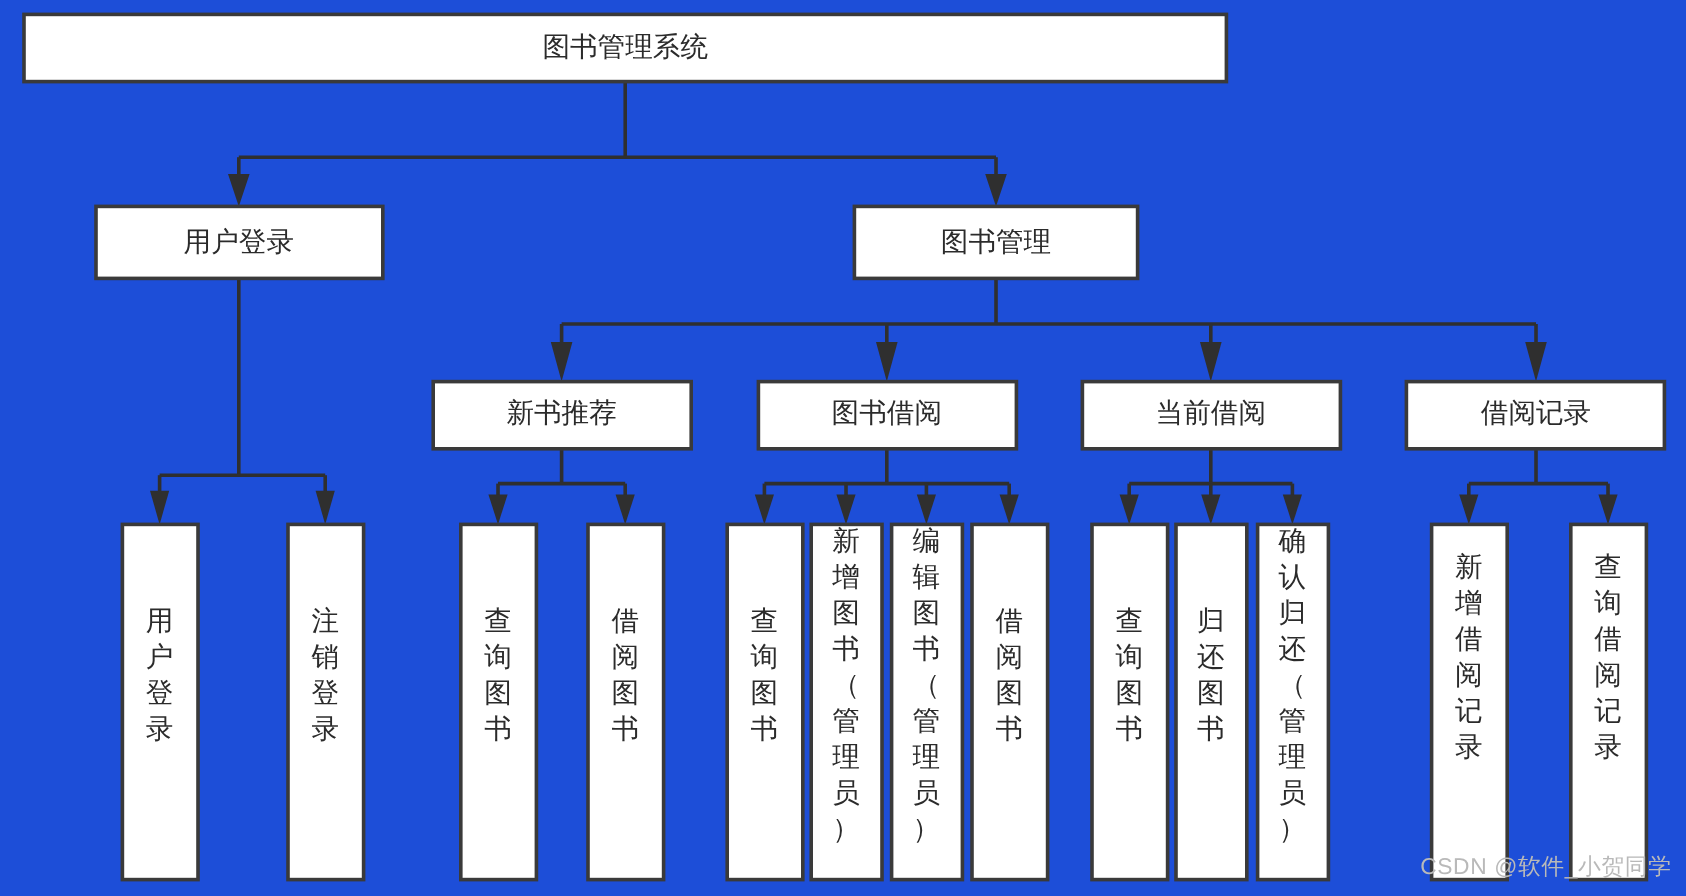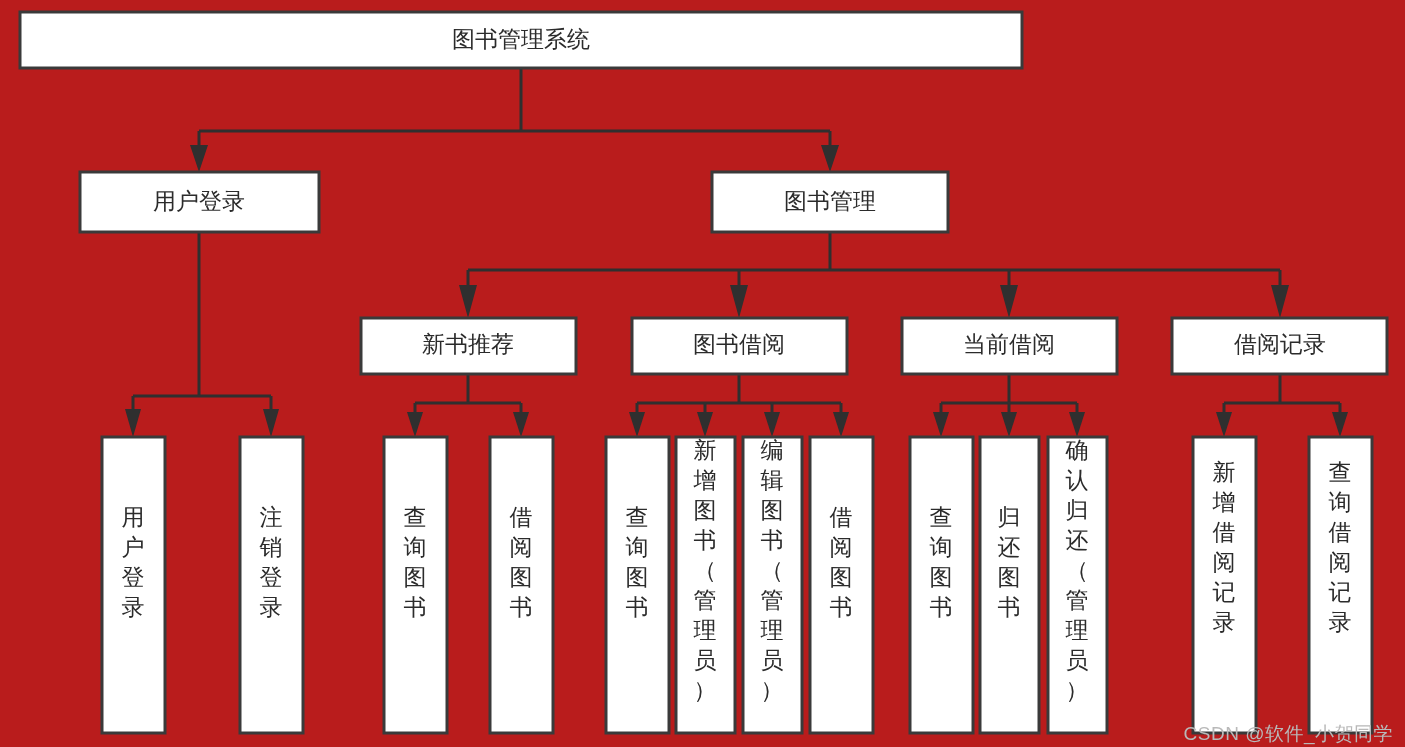--- a/index.html
+++ b/index.html
@@ -7,21 +7,21 @@
     padding: 0;
     background: #ffffff;
   }
   body {
     font-family: "Liberation Sans", "DejaVu Sans", sans-serif;
   }
   #diagram-root {
     position: relative;
     width: 1405px;
     height: 747px;
-    background: #b91c1c;
+    background: #1d4ed8;
     overflow: hidden;
   }
   svg#flowchart {
     display: block;
     width: 1405px;
     height: 747px;
   }
   .node-box {
     fill: #ffffff;
     stroke: #3a3a3a;
@@ -51,21 +51,21 @@
   }
   .node-label-vertical {
     fill: #2b2b2b;
     font-family: "Liberation Sans", "DejaVu Sans", sans-serif;
     font-size: 23px;
     text-anchor: middle;
   }
   .watermark {
     position: absolute;
     right: 12px;
-    bottom: 0;
+    bottom: 12px;
     color: #b9b9b9;
     font-size: 19px;
     font-family: "Liberation Sans", "DejaVu Sans", sans-serif;
     letter-spacing: 0.5px;
     white-space: nowrap;
     pointer-events: none;
   }
 </style>
 </head>
 <body>

